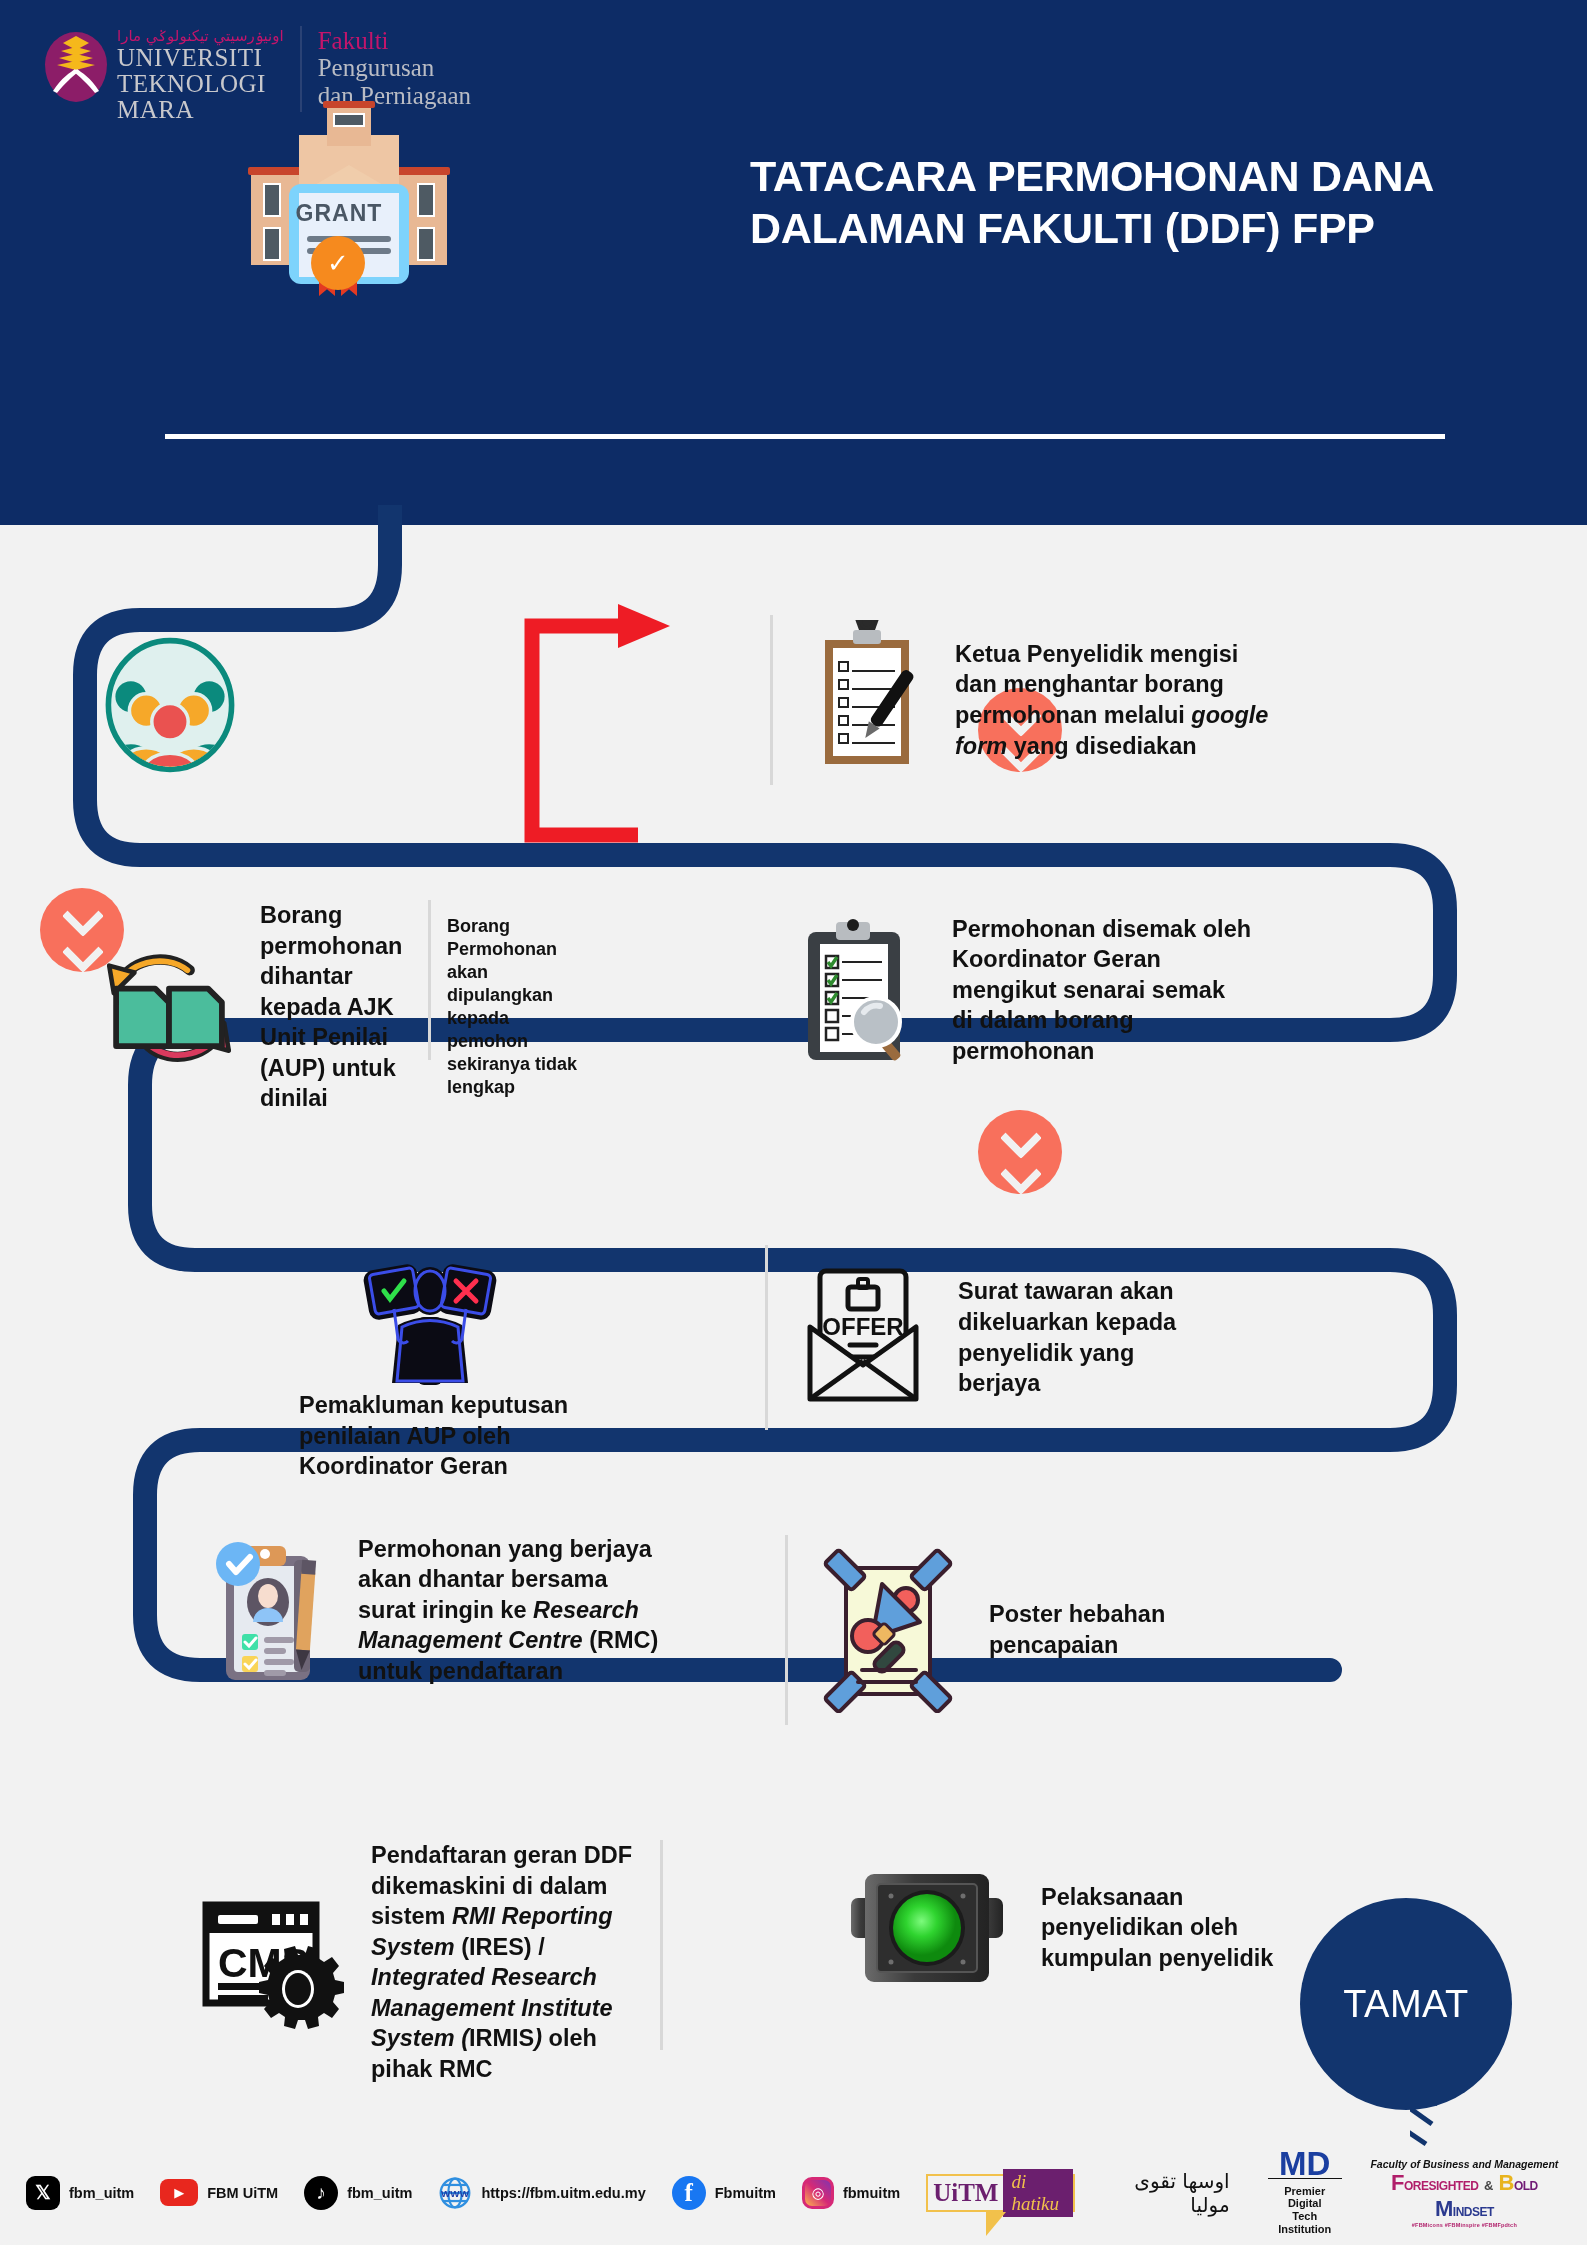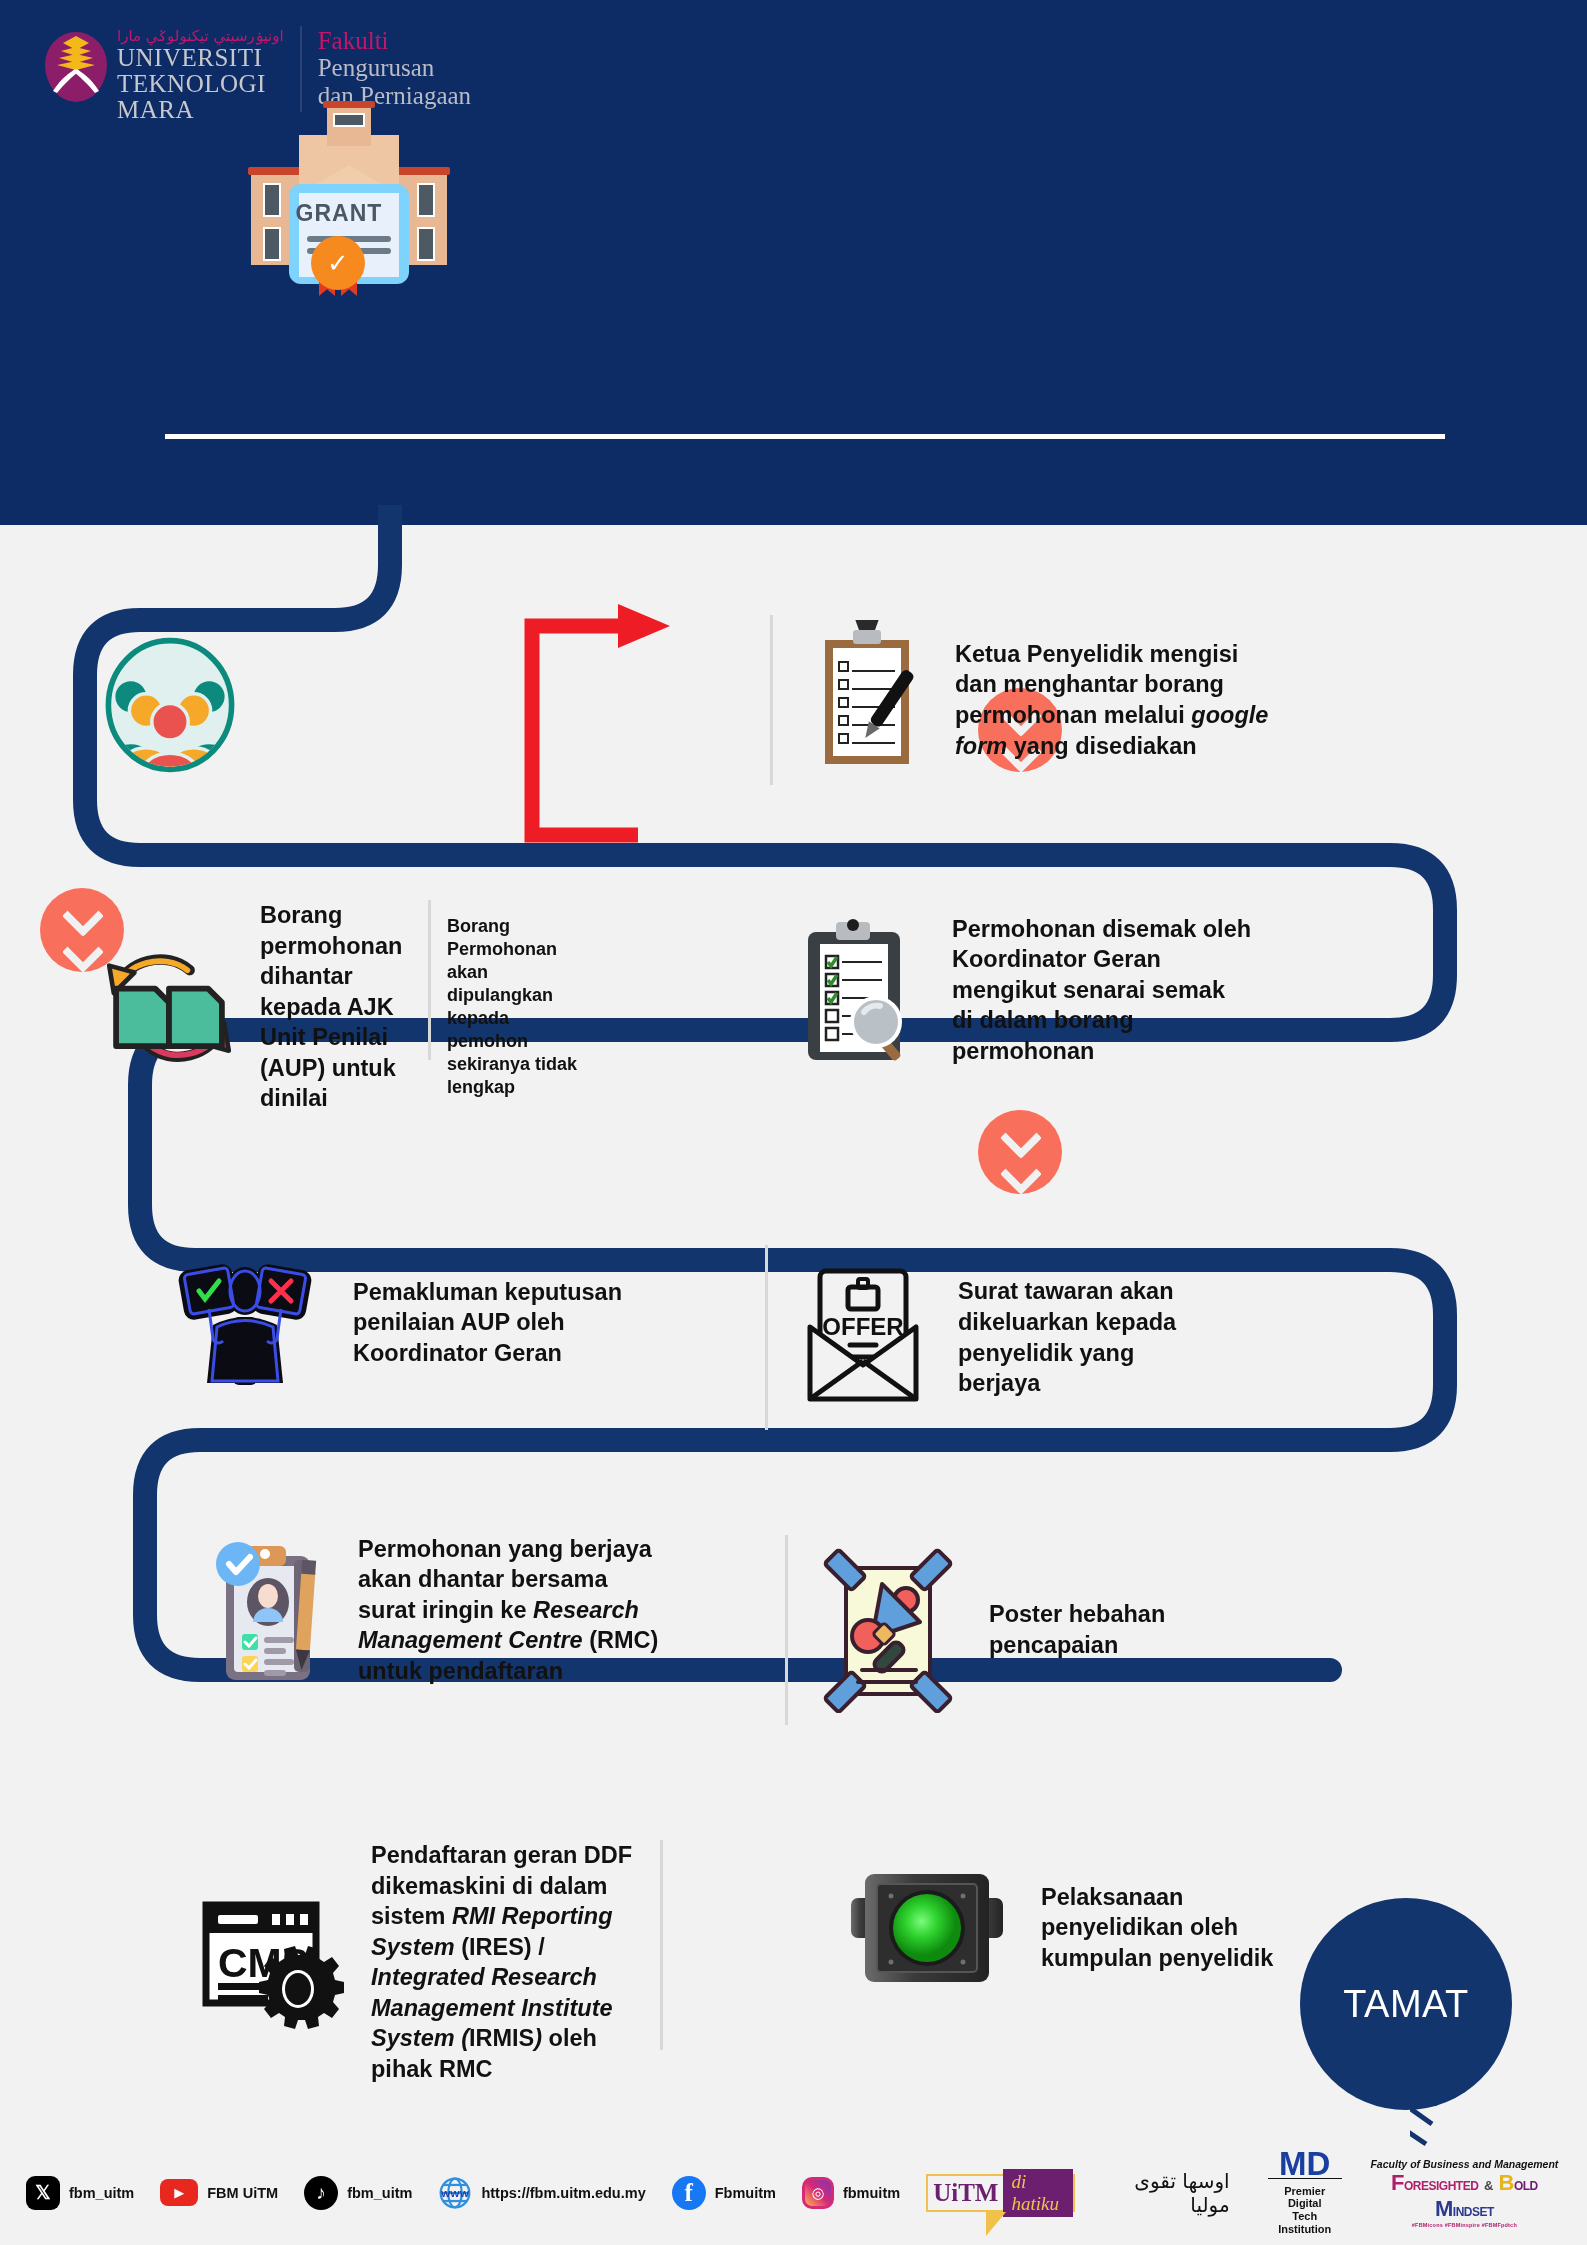--- a/index.html
+++ b/index.html
@@ -221,20 +221,21 @@
       <div class="cert-paper"></div>
       <div class="cert-grant">GRANT</div>
       <div class="cert-line" style="top:52px;width:84px;"></div>
       <div class="cert-line" style="top:64px;width:84px;"></div>
     </div>
     <div class="ribbon" style="left:86px;top:170px;width:16px;height:26px;clip-path:polygon(0 0,100% 0,100% 100%,50% 74%,0 100%);"></div>
     <div class="ribbon" style="left:108px;top:170px;width:16px;height:26px;clip-path:polygon(0 0,100% 0,100% 100%,50% 74%,0 100%);"></div>
     <div class="seal">✓</div>
   </div>
 
+  <div class="title">TATACARA PERMOHONAN DANA DALAMAN FAKULTI (DDF) FPP</div>
   <div class="hdr-rule"></div>
 </div>
 
 <svg class="flow-svg" viewBox="0 0 1587 1620">
   <path d="M 390 -5
            L 390 60
            Q 390 115 335 115
            L 140 115
            Q 85 115 85 170
            L 85 295
@@ -372,21 +373,21 @@
       <g transform="translate(2,4)">
         <rect x="92" y="120" width="10" height="28" rx="4" transform="rotate(-40 97 134)" fill="#9a6b3e"></rect>
         <circle cx="84" cy="108" r="24" fill="#b9c0c6" stroke="#fff" stroke-width="4"></circle>
         <path d="M72 98 a16 16 0 0 1 16 -6" stroke="#e6eaee" stroke-width="6" fill="none" stroke-linecap="round"></path>
       </g>
     </svg>
   </div>
   <div class="step-text" style="margin-left:36px;width:300px;"><span>Permohonan disemak oleh Koordinator Geran mengikut senarai semak di dalam borang permohonan</span></div>
 </div>
 
-<div class="card" style="left:165px;top:1255px;width:530px;">
+<div class="card" style="left:165px;top:1255px;width:530px;flex-direction:column;">
   <div class="icon-box">
     <svg width="160" height="135" viewBox="0 0 160 135">
       <g fill="#0b0b14">
         <rect x="16" y="12" width="54" height="50" rx="10" transform="rotate(-10 43 37)"></rect>
         <rect x="90" y="12" width="54" height="50" rx="10" transform="rotate(10 117 37)"></rect>
         <ellipse cx="80" cy="36" rx="19" ry="24"></ellipse>
         <path d="M48 70 q32 -16 64 0 l6 58 h-76 Z"></path>
         <rect x="68" y="62" width="24" height="68" rx="6"></rect>
       </g>
       <g fill="none" stroke="#3b4de8" stroke-width="3">

